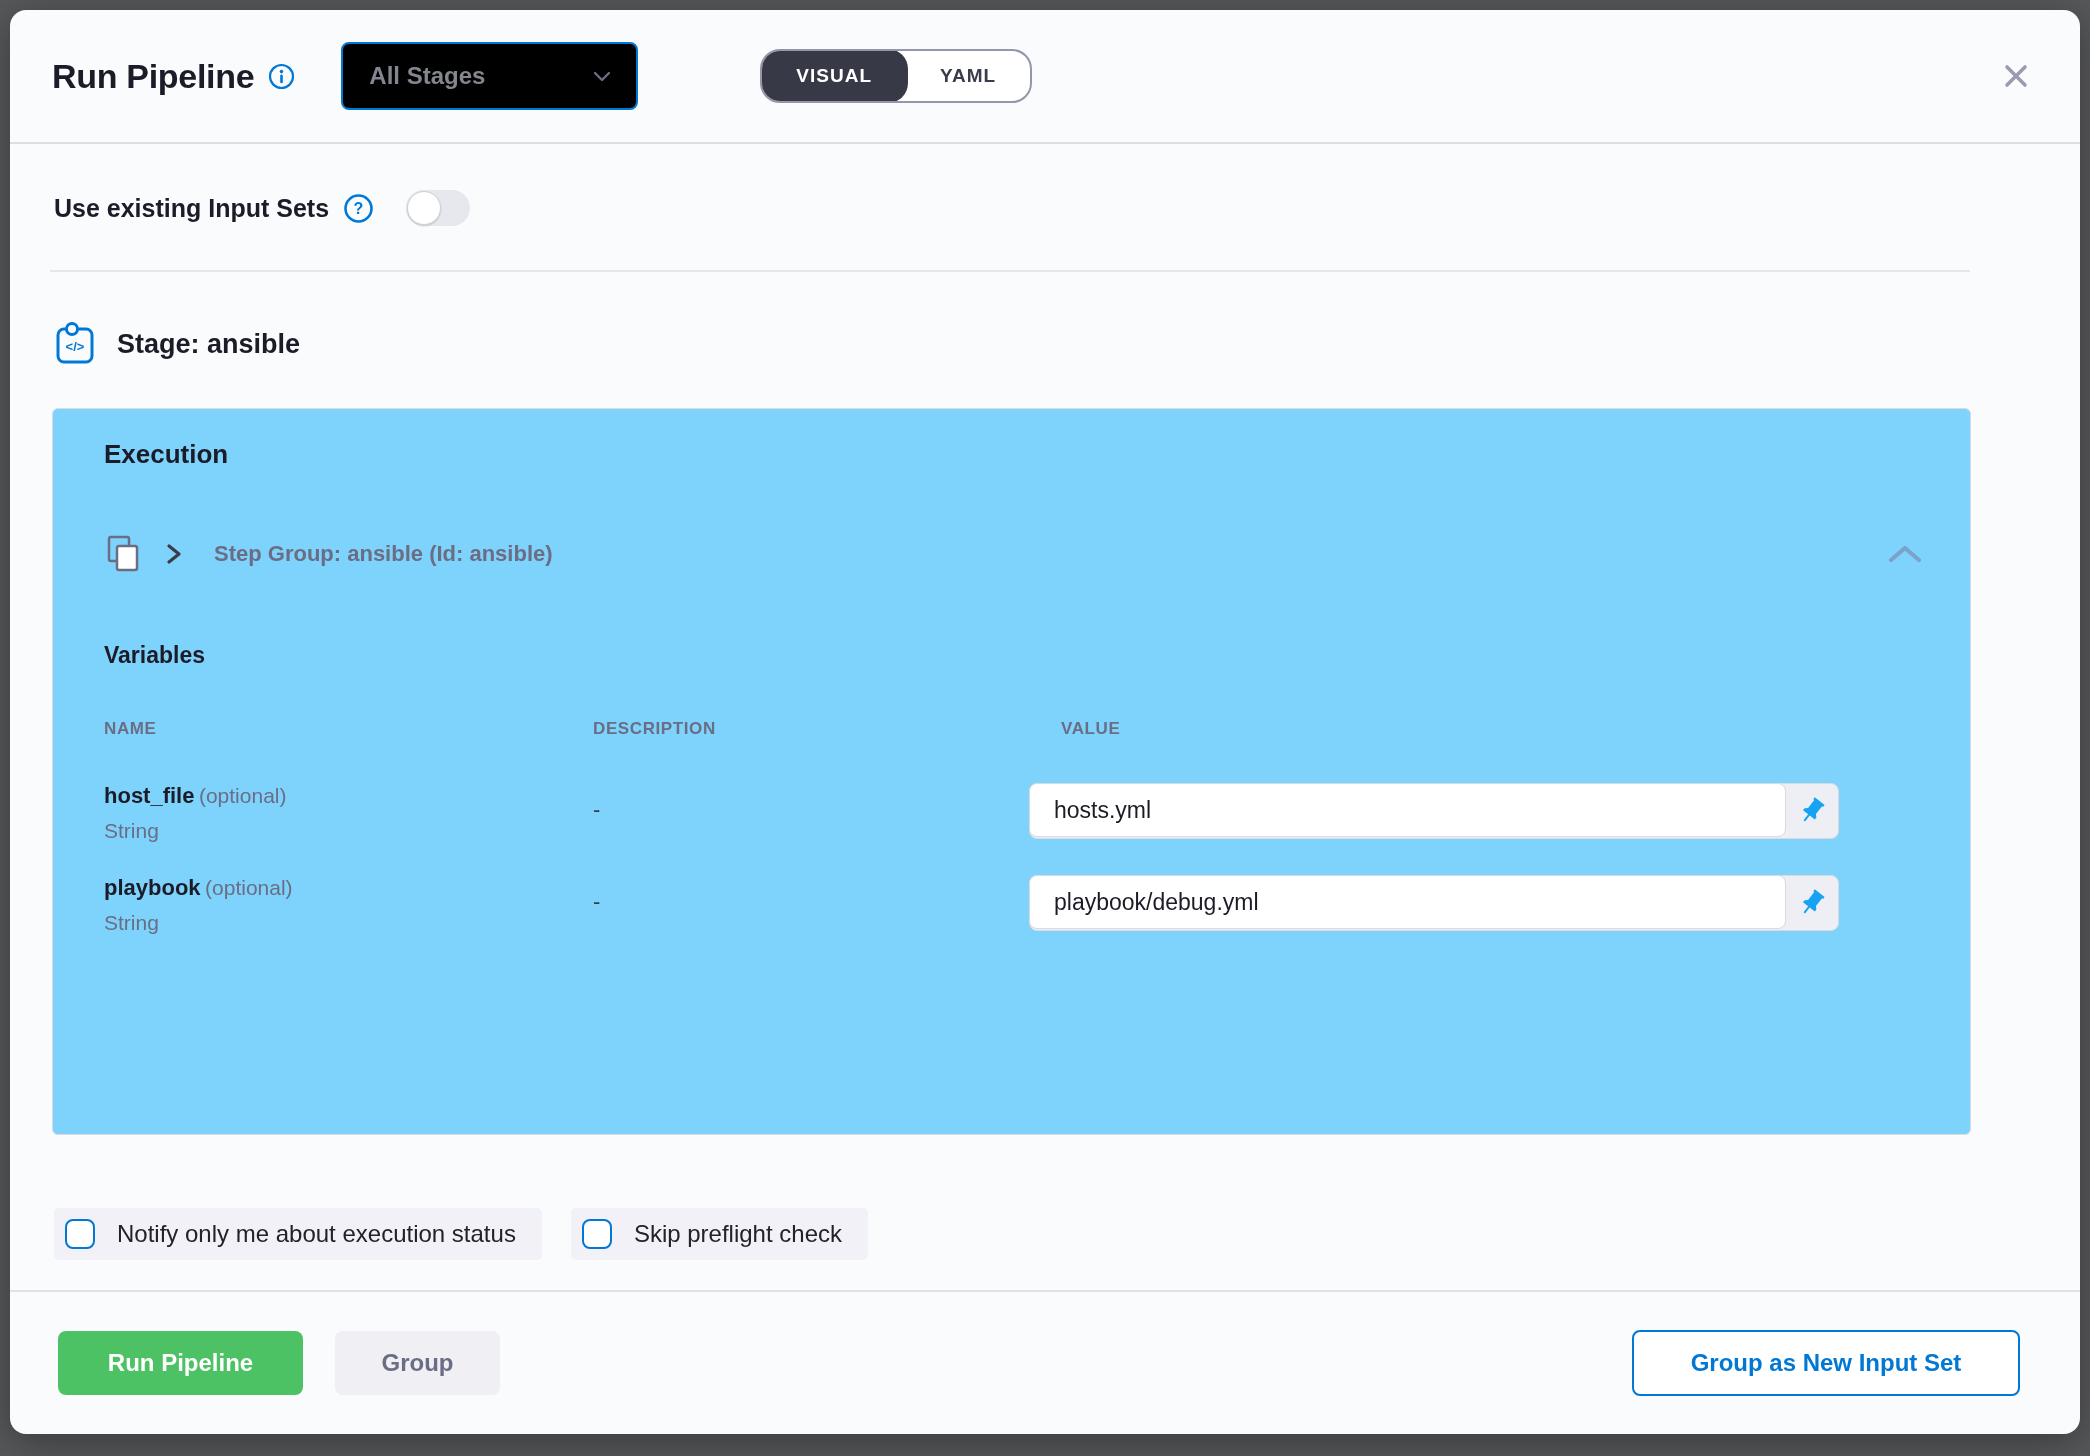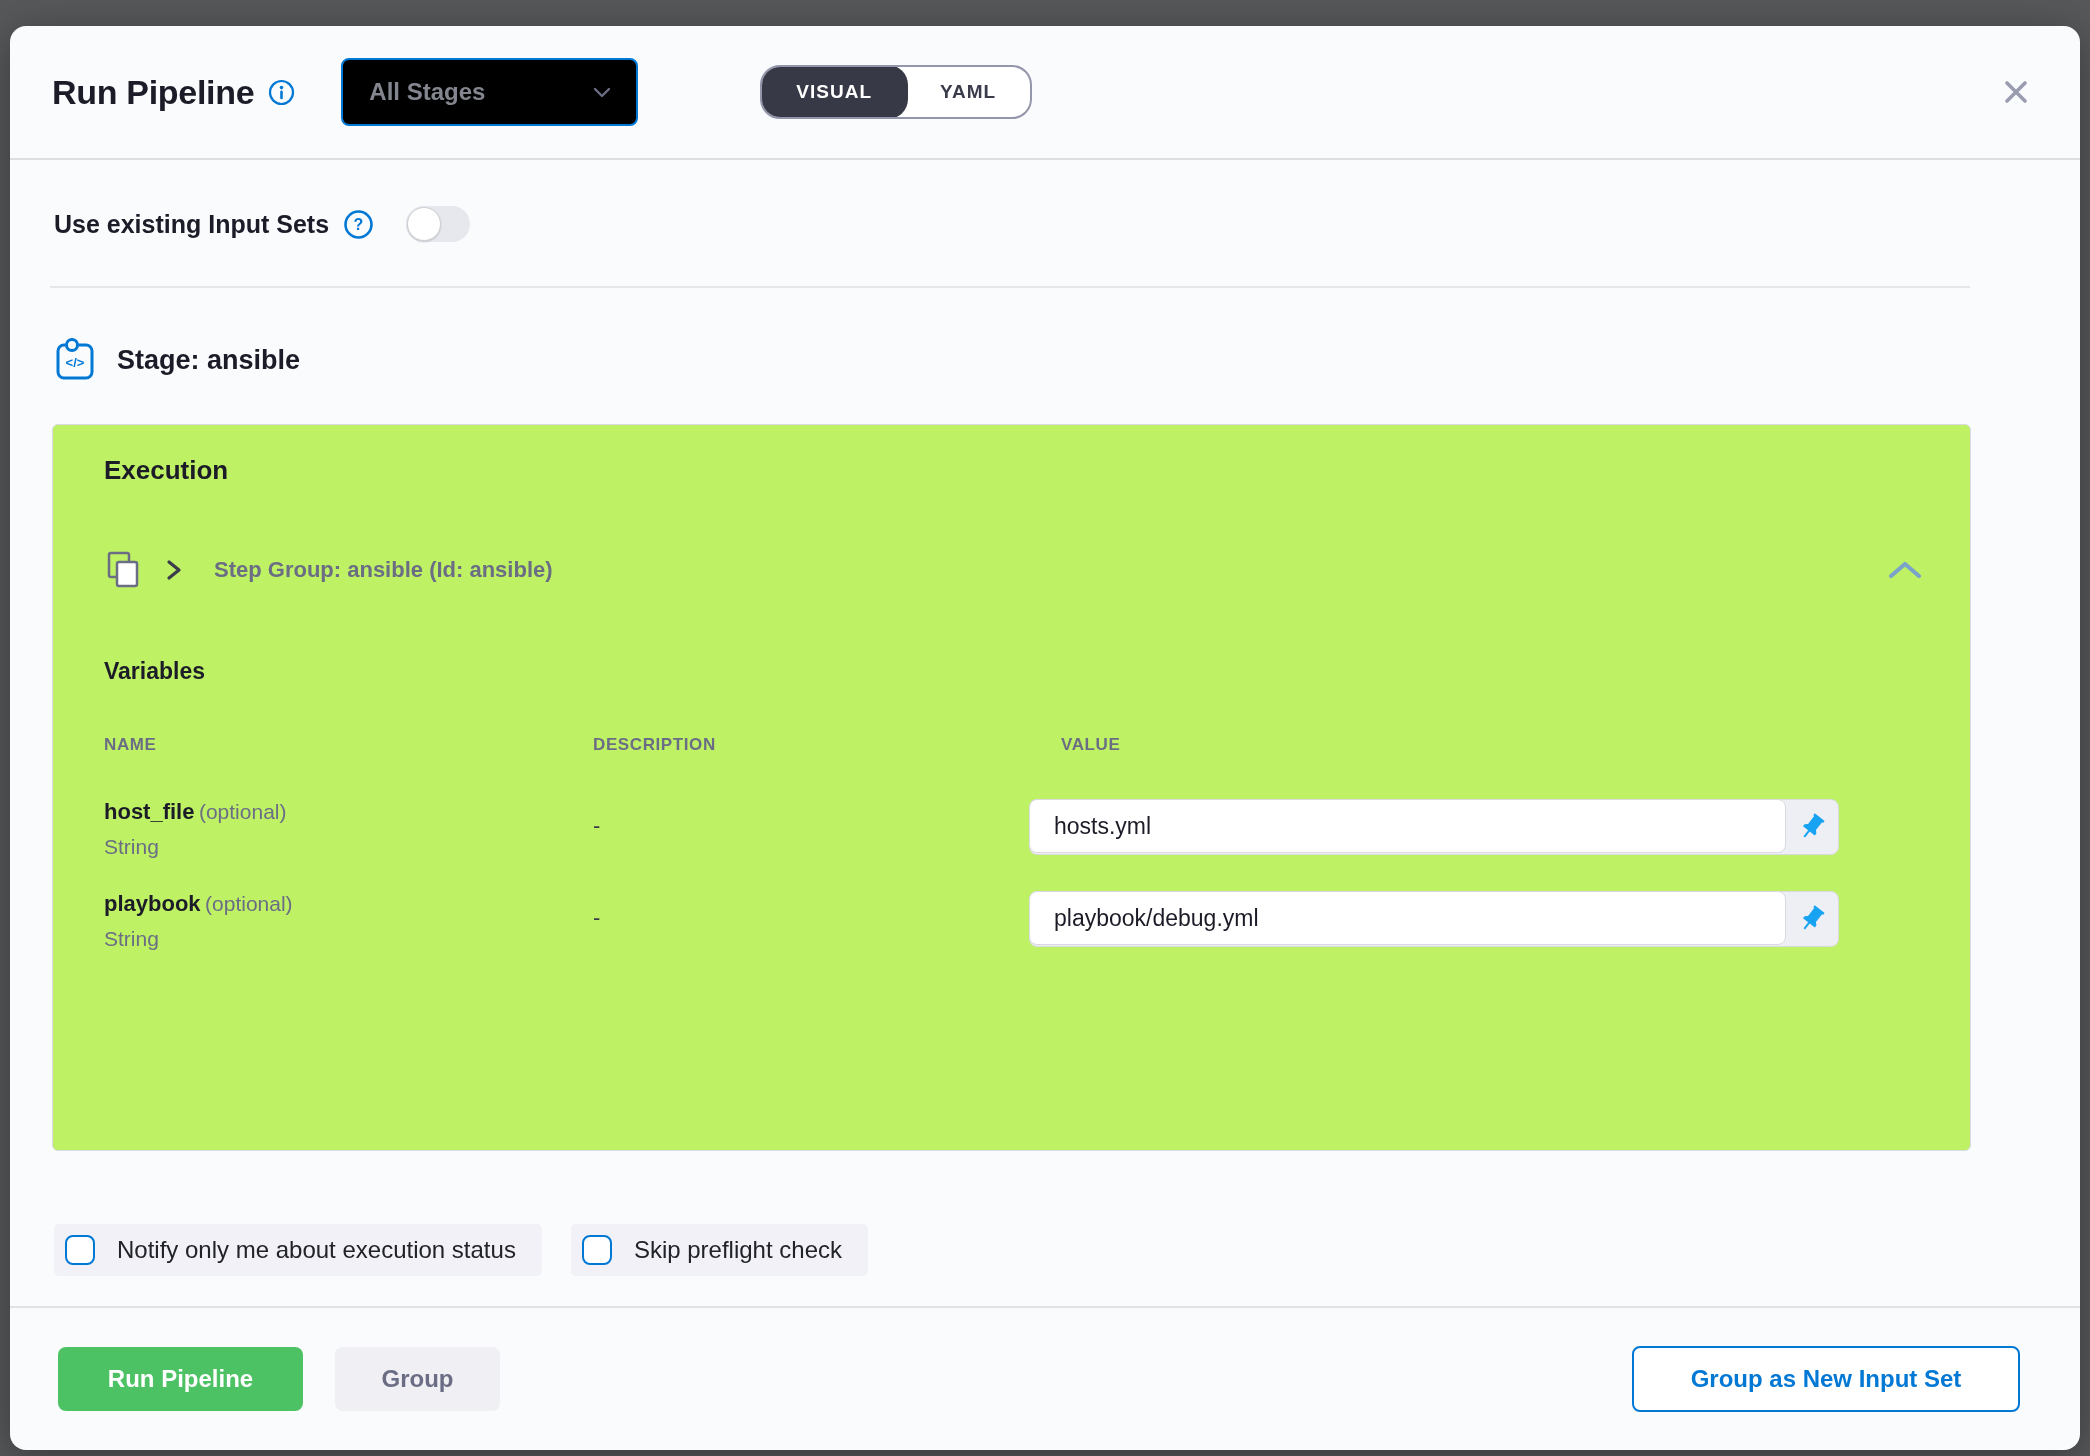--- a/index.html
+++ b/index.html
@@ -5,21 +5,21 @@
   * { margin:0; padding:0; box-sizing:border-box; }
   html,body { width:2090px; height:1456px; }
   body {
     background:#57585a;
     font-family:"Liberation Sans", sans-serif;
     position:relative;
     overflow:hidden;
   }
   .modal {
     position:absolute;
-    left:10px; top:26px;
+    left:10px; top:10px;
     width:2070px; height:1424px;
     background:#f9fbfd;
     border-radius:16px;
     display:flex;
     flex-direction:column;
     overflow:hidden;
     box-shadow:0 8px 40px rgba(0,0,0,.35);
   }
 
   
@@ -115,21 +115,21 @@
     display:flex;
     align-items:center;
     gap:22px;
     padding:50px 0 0 45px;
   }
   .stage-title { font-size:27px; font-weight:700; color:#1c1c28; }
 
   
   .card {
     margin:42px 109px 0 42px;
-    background:#bef264;
+    background:#7dd3fc;
     border:1px solid #d9dae4;
     border-radius:6px;
     min-height:727px;
     padding:30px 46px 40px 51px;
   }
   .card-title { font-size:26px; font-weight:700; color:#1c1c28; }
   .stepgroup-row {
     margin-top:62px;
     display:flex;
     align-items:center;

